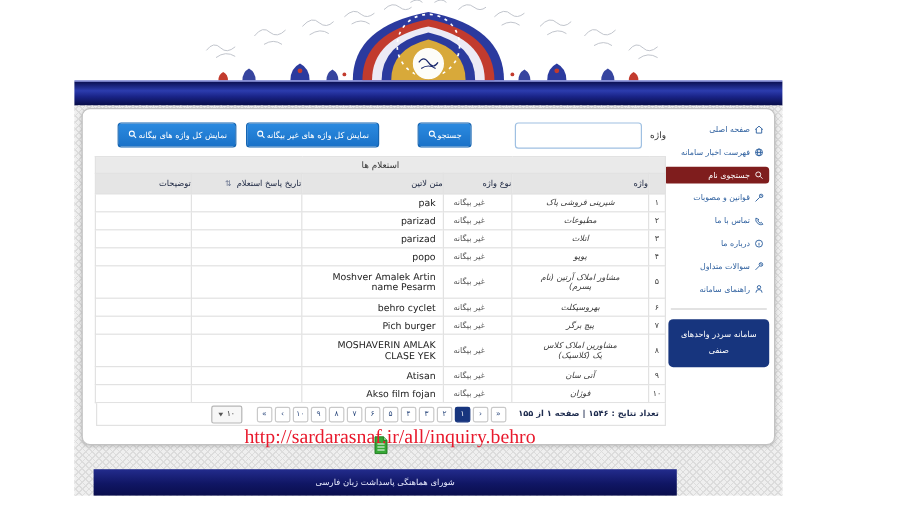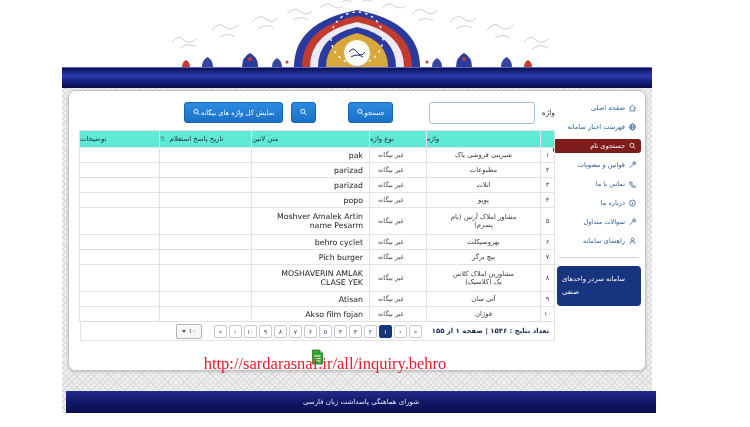--- a/index.html
+++ b/index.html
@@ -14,38 +14,38 @@
   .topbar { position:absolute; left:0; top:67px; width:590px; height:21px;
     background:linear-gradient(180deg,#0a0f52 0%,#2c3cae 38%,#1a2488 62%,#070c45 100%);
     border-top:1px solid #5a66c8; }
 
   
   .bg-texture { position:absolute; left:0; top:88px; width:590px; height:325px; background-color:#efefef;
     background-image:repeating-linear-gradient(45deg,#dcdcdc 0 1px,transparent 1px 4px),
                      repeating-linear-gradient(-45deg,#dcdcdc 0 1px,transparent 1px 4px); }
 
   
-  .footerbar { position:absolute; left:4px; top:391px; width:590px; height:22px;
+  .footerbar { position:absolute; left:16px; top:391px; width:486px; height:22px;
     background:linear-gradient(180deg,#232c8d 0%,#101664 55%,#0a0e4d 100%);
     display:flex; align-items:center; justify-content:center; }
   .footerbar span { color:#e8ebff; font-size:7px; }
 
   
   .card { position:absolute; left:6px; top:90px; width:578px; height:281px; background:#fff;
     border:1px solid #c2c2c2; border-radius:7px; box-shadow:0 1px 3px rgba(0,0,0,.15); }
 
   
   .sidebar { position:absolute; top:10px; right:4px; width:88px; direction:rtl; }
   .sb-item { display:flex; align-items:center; gap:3px; padding:3px 4px; margin-bottom:5px;
     color:#2d5f9e; font-size:6.6px; cursor:pointer; border-radius:3px; }
   .sb-item .sb-icon { flex:0 0 auto; display:flex; }
   .sb-item svg { stroke:currentColor; fill:none; stroke-width:1.2; }
   .sb-item.active { background:#7f1d1d; color:#fff; }
   .sb-divider { border-top:1px solid #cfcfcf; margin:9px 2px 8px 6px; }
-  .sb-cta { background:#17357e; color:#fff; font-size:6.8px; text-align:left; border:none;
+  .sb-cta { background:#17357e; color:#fff; font-size:6.8px; text-align:center; border:none;
     border-radius:4px; padding:7px 5px; width:84px; line-height:1.9; cursor:pointer; font-family:inherit; }
 
   
   .main { position:absolute; left:9px; top:6px; width:477px; direction:rtl; }
 
   
   .controls { display:flex; align-items:center; height:25px; margin:3px 0 5px 0; }
   .word-label { font-size:7.5px; color:#333; margin-left:7px; }
   .word-input { width:106px; height:22px; border:1px solid #9fc0e2; border-radius:3px; background:#fff;
     font-size:8px; padding:0 4px; direction:rtl; }
@@ -55,24 +55,24 @@
   .btn-blue svg { stroke:#fff; fill:none; stroke-width:1.4; }
   .btn-search { margin-right:36px; }
   .btn-nonforeign { margin-right:32px; }
   .btn-foreign { margin-right:8px; }
 
   
   table.inquiry { width:475px; border-collapse:collapse; table-layout:fixed; direction:rtl; }
   table.inquiry th, table.inquiry td { border:1px solid #e2e2e2; font-weight:normal; }
   .tbl-title { background:#eaeaea; font-size:7.4px; font-weight:bold; color:#333; text-align:center;
     height:14px; border:1px solid #dcdcdc; }
-  thead th { font-size:6.9px; font-weight:bold; color:#222c46; height:17px; text-align:left; background:#5eead4; }
+  thead th { font-size:6.9px; font-weight:bold; color:#222c46; height:17px; text-align:right; background:#e5e5e5; }
   .sort-glyph { font-size:6.5px; color:#6a7590; margin-right:2px; }
   td.c-num { font-size:6.6px; color:#444; text-align:center; }
-  td.c-word { font-size:6.8px; color:#3c3c3c; text-align:center; padding:2px 21px; }
+  td.c-word { font-size:6.8px; color:#3c3c3c; text-align:center; padding:2px 21px;font-style:italic; }
   td.c-type { font-size:6.6px; color:#555; text-align:left; padding:0 6px 0 8px; direction:rtl; text-align:left; }
   td.c-latin { font-size:7.8px; font-weight:bold; color:#222; text-align:left; direction:ltr; text-align:right; padding:2px 6px; }
   td.c-date, td.c-notes { background:#fff; }
   tr.row-s td { height:15px; }
   tr.row-d td { height:27px; }
 
   
   .pagebar { width:475px; border:1px solid #e2e2e2; border-top:none; height:19px; display:flex;
     align-items:center; direction:rtl; padding:0 5px; gap:2px; background:#fff; }
   .results { font-size:6.9px; font-weight:bold; color:#1d2b4e; margin-left:8px; white-space:nowrap;text-align:right; }
@@ -234,20 +234,21 @@
           <button class="btn-blue btn-search">
             <span>جستجو</span>
             <span class="sb-icon">
               <svg width="9" height="8" viewBox="0 0 14 12">
                   <circle cx="6" cy="5" r="3.2"></circle>
                   <path d="M8.4 7.4 L11.5 10.5"></path>
                 </svg>
             </span>
           </button>
           <button class="btn-blue btn-nonforeign">
+            <span>نمایش کل واژه های غیر بیگانه</span>
             <span class="sb-icon">
               <svg width="9" height="8" viewBox="0 0 14 12">
                   <circle cx="6" cy="5" r="3.2"></circle>
                   <path d="M8.4 7.4 L11.5 10.5"></path>
                 </svg>
             </span>
           </button>
           <button class="btn-blue btn-foreign">
             <span>نمایش کل واژه های بیگانه</span>
             <span class="sb-icon">
@@ -262,20 +263,23 @@
         <table class="inquiry">
           <colgroup>
             <col style="width:14px">
               <col style="width:114px">
               <col style="width:57px">
             <col style="width:118px">
               <col style="width:92px">
               <col style="width:80px">
           </colgroup>
           <thead>
+            <tr>
+                <th class="tbl-title" colspan="6">استعلام ها</th>
+              </tr>
             <tr>
               <th></th>
               <th>واژه</th>
               <th>نوع واژه</th>
               <th>متن لاتین</th>
               <th>
                 <span>تاریخ پاسخ استعلام</span>
                 <span class="sort-glyph">⇅</span>
               </th>
               <th>توضیحات</th>

